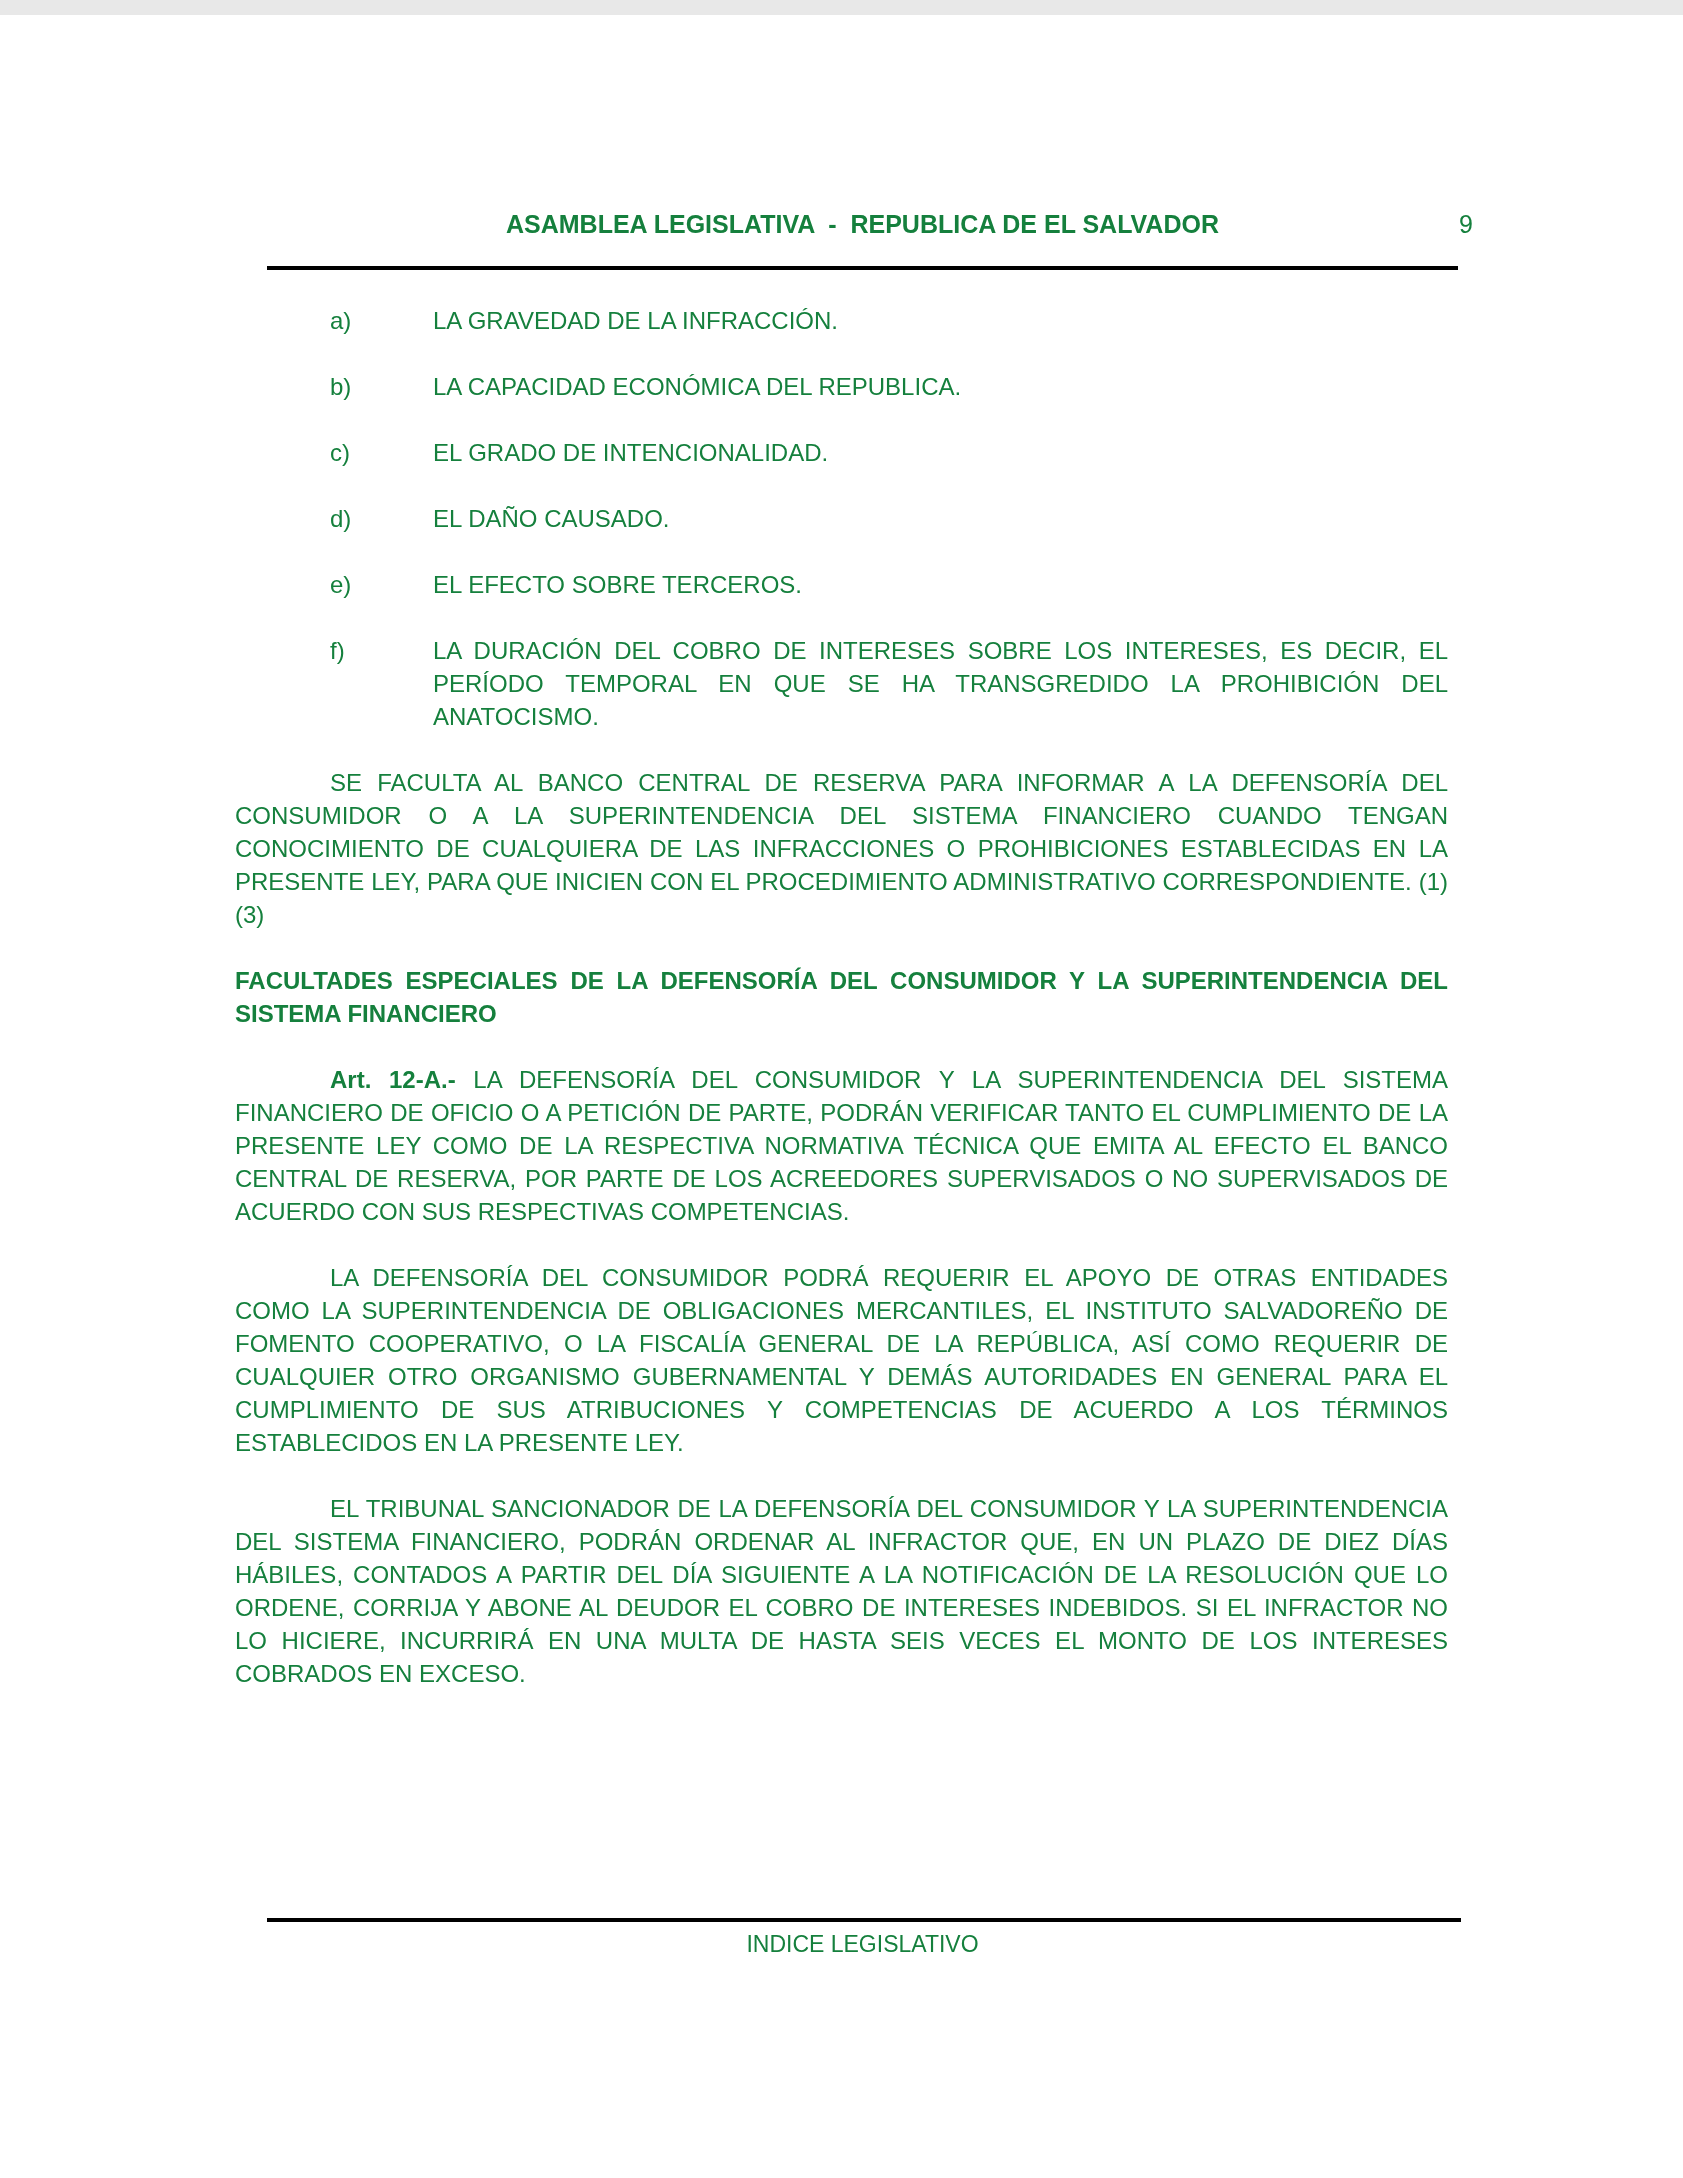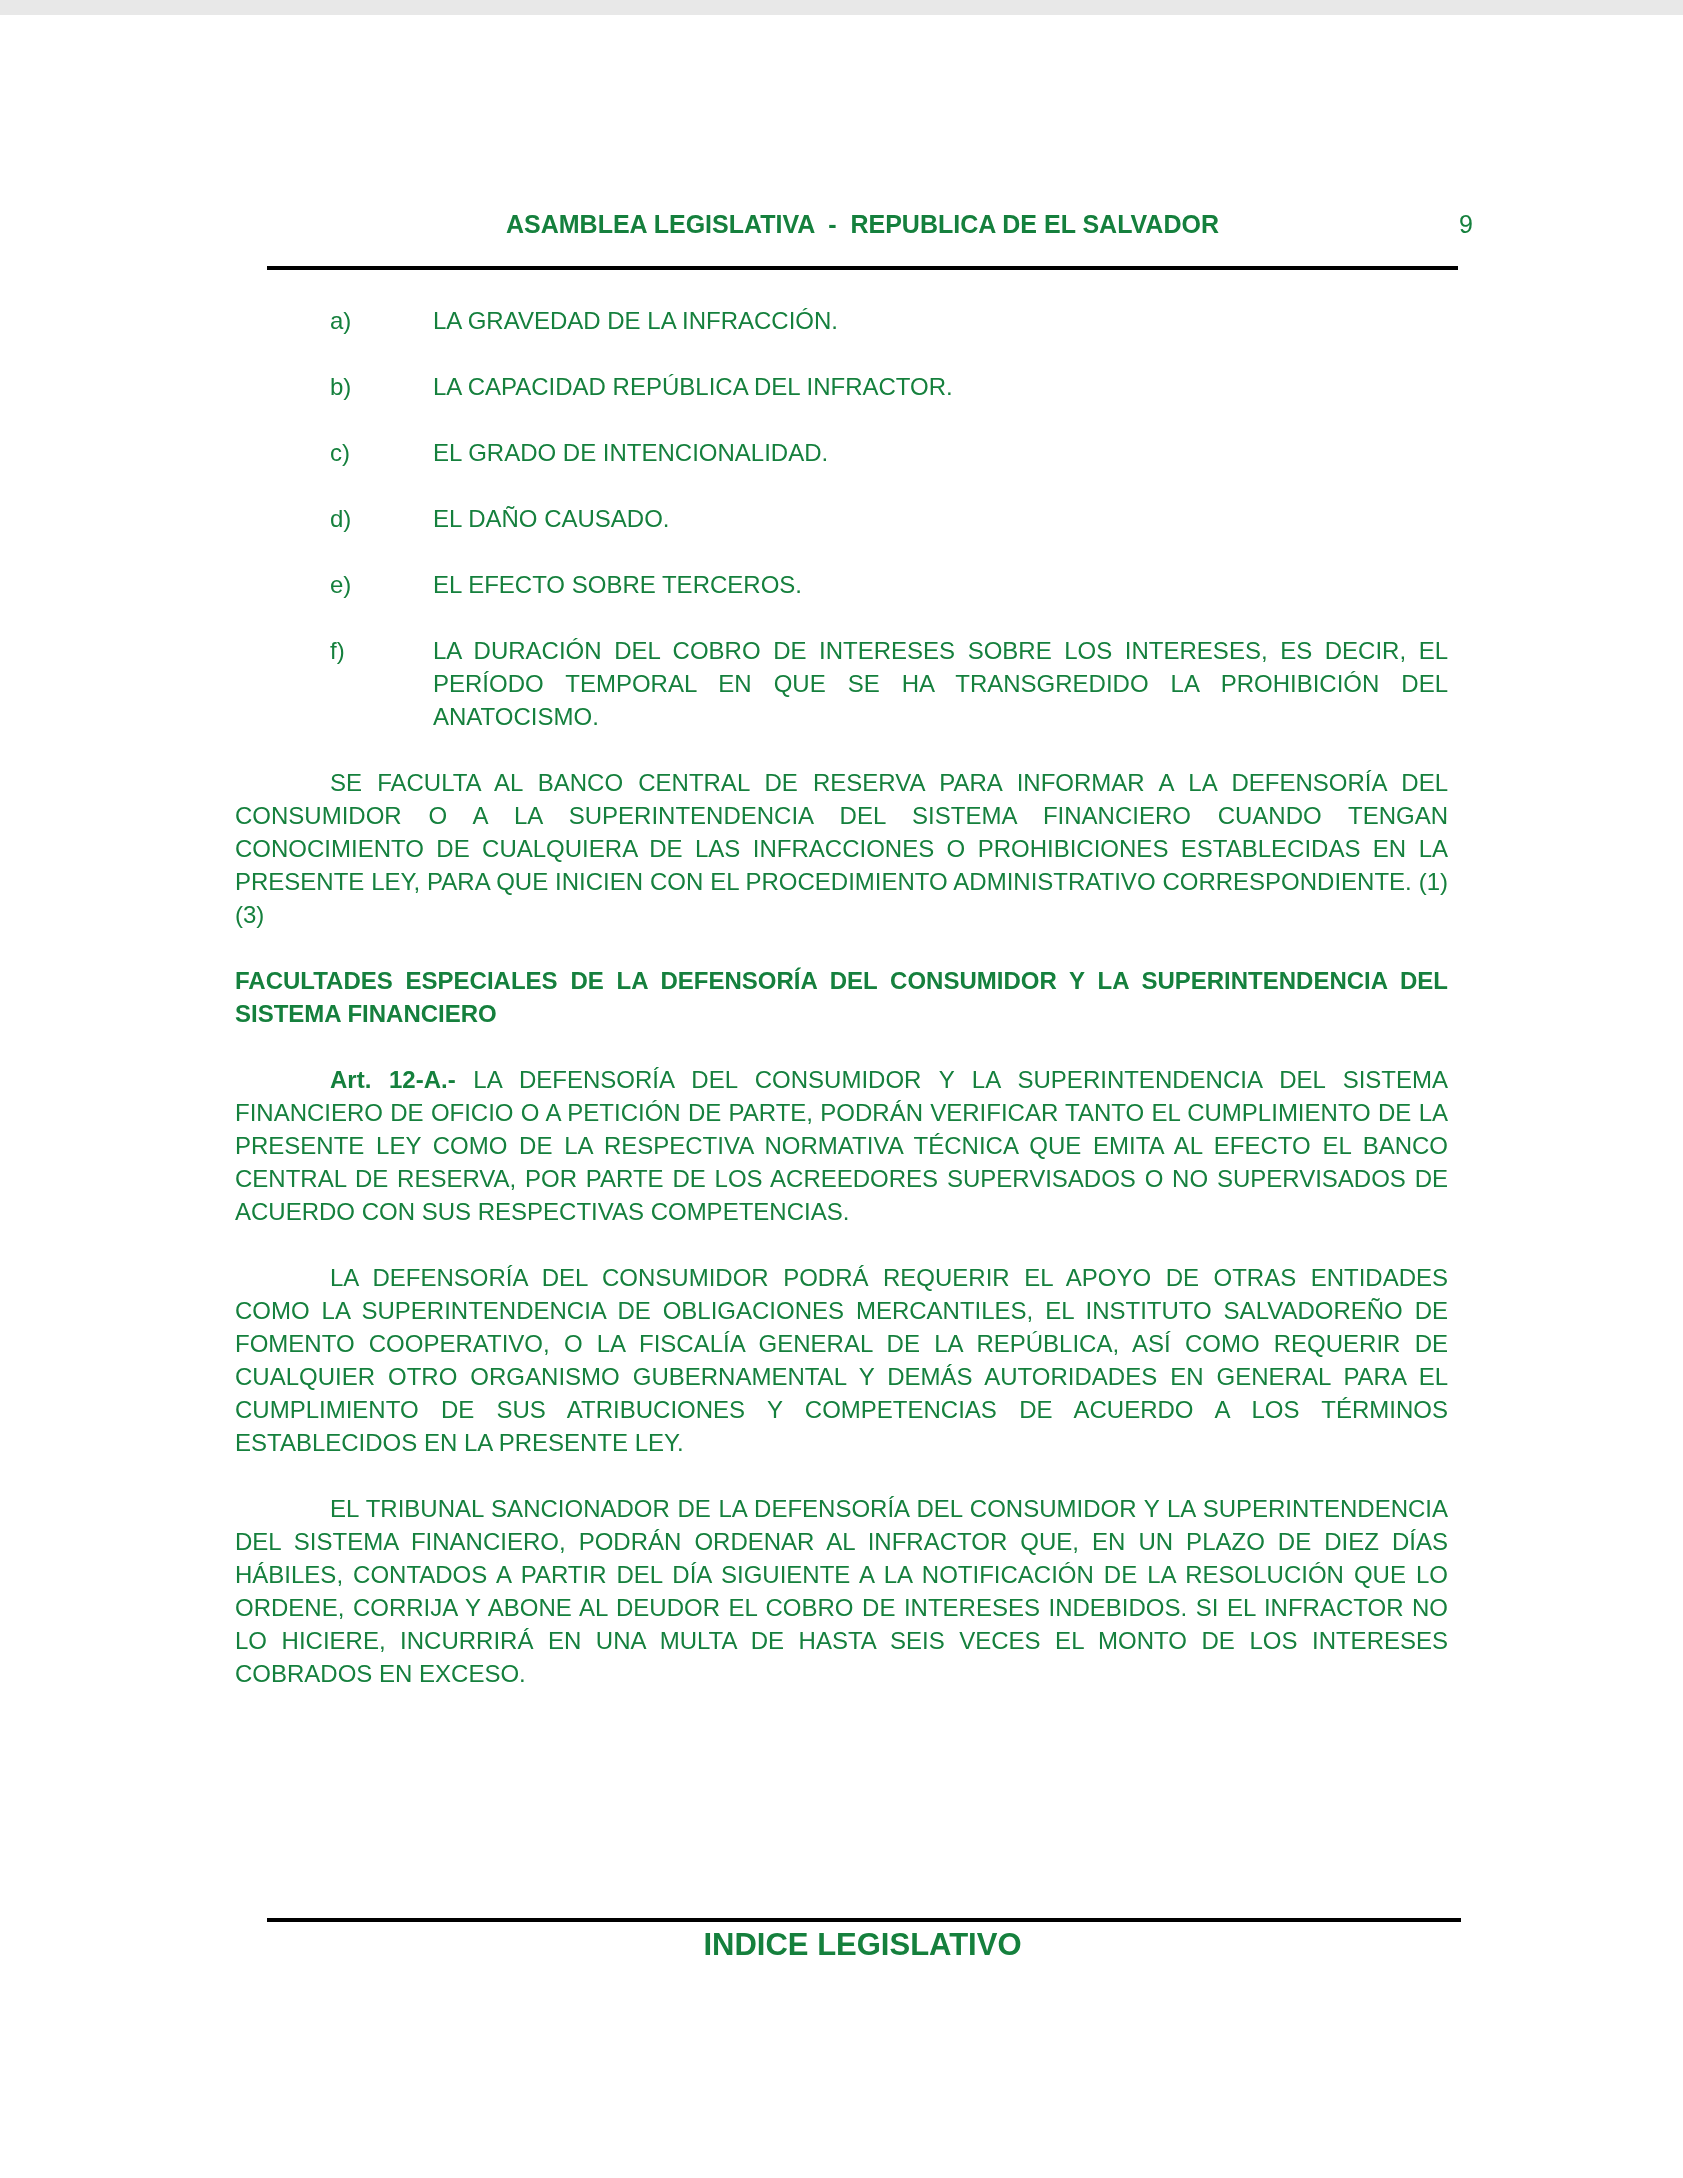--- a/index.html
+++ b/index.html
@@ -61,22 +61,22 @@
     font-weight: 700;
     font-size: 24px;
   }
   .article-label { font-weight: 700; }
   .footer-label {
     position: absolute;
     top: 1913px;
     left: 267px;
     width: 1191px;
     text-align: center;
-    font-weight: 700;
-    font-size: 31px;
+    font-weight: 400;
+    font-size: 23px;
   }
 </style>
 </head>
 <body>
 
 <div class="page">
 
   <div class="header-title">ASAMBLEA LEGISLATIVA  -  REPUBLICA DE EL SALVADOR</div>
 
   <div class="page-number">9</div>
@@ -85,21 +85,21 @@
 
   <main class="content">
 
     <div class="list-item block">
       <span class="item-label">a)</span>
       <span>LA GRAVEDAD DE LA INFRACCIÓN.</span>
     </div>
 
     <div class="list-item block">
       <span class="item-label">b)</span>
-      <span>LA CAPACIDAD REPÚBLICA DEL INFRACTOR.</span>
+      <span>LA CAPACIDAD ECONÓMICA DEL REPUBLICA.</span>
     </div>
 
     <div class="list-item block">
       <span class="item-label">c)</span>
       <span>EL GRADO DE INTENCIONALIDAD.</span>
     </div>
 
     <div class="list-item block">
       <span class="item-label">d)</span>
       <span>EL DAÑO CAUSADO.</span>

